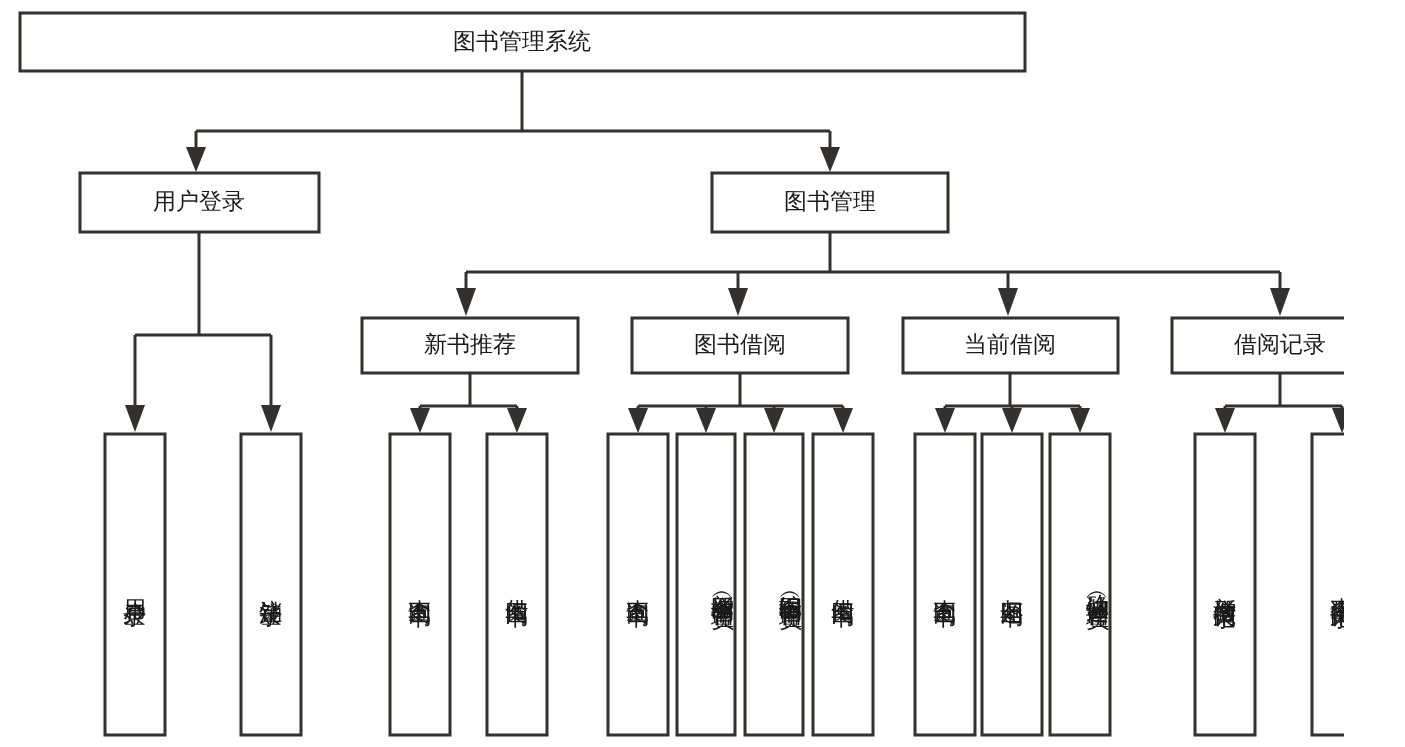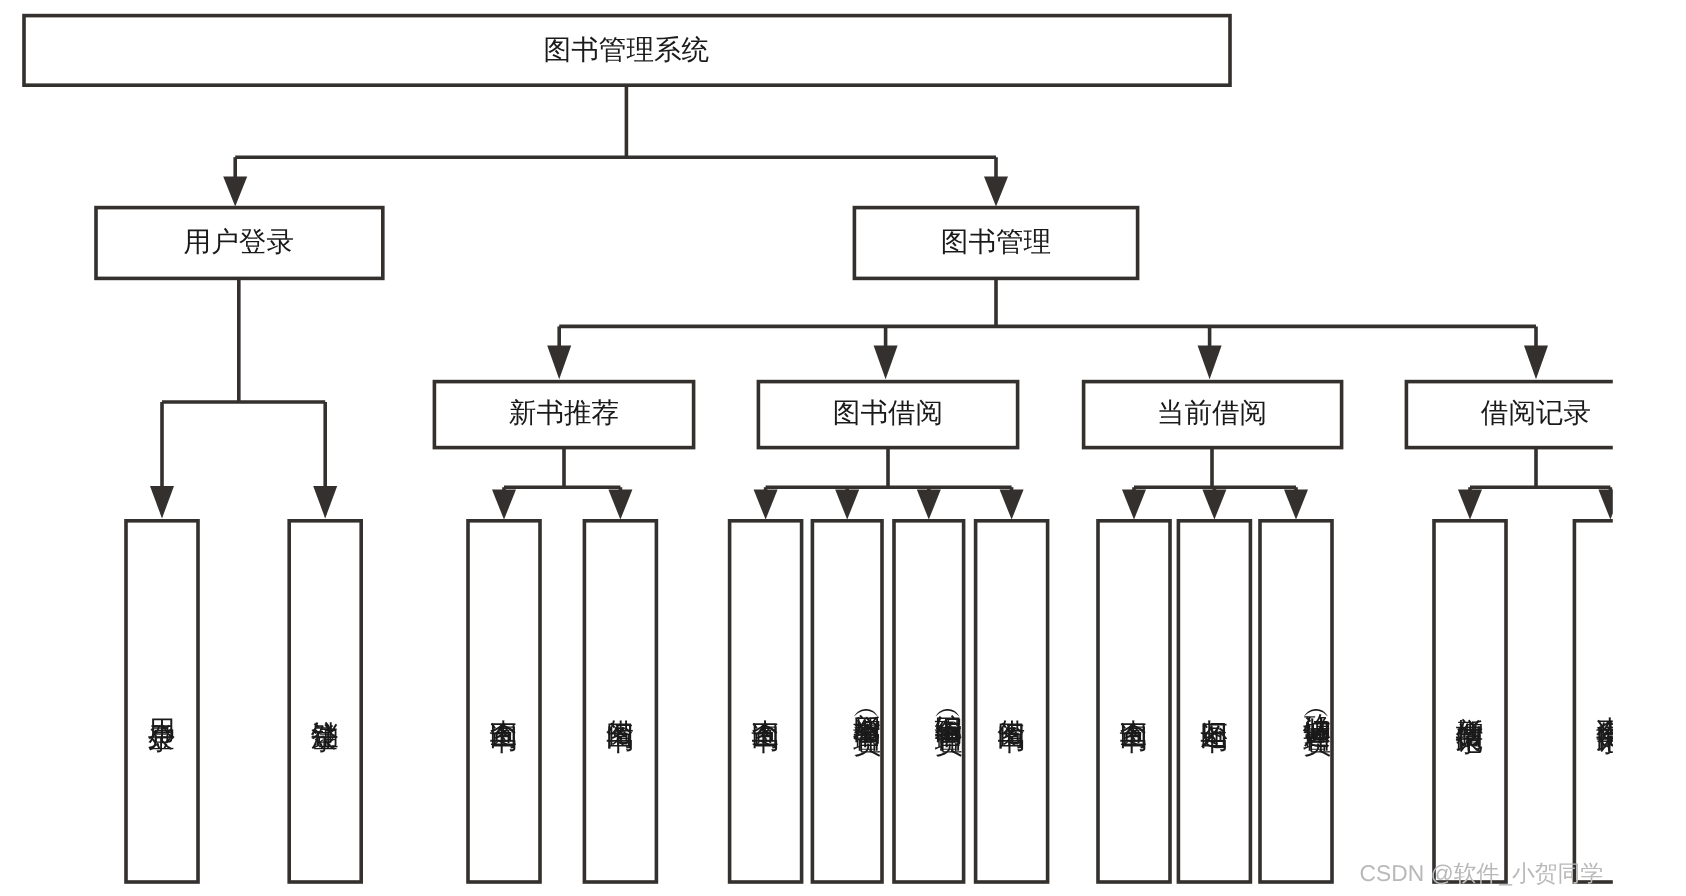--- a/index.html
+++ b/index.html
@@ -190,15 +190,14 @@
   <div class="node-label-v" style="left:745px; top:440px; width:58px; height:289px; align-items:flex-start;">编辑图书（管理员）</div>
   <div class="node-label-v" style="left:813px; top:434px; width:60px; height:301px;">借阅图书</div>
 
   <div class="node-label-v" style="left:915px; top:434px; width:60px; height:301px;">查询图书</div>
   <div class="node-label-v" style="left:982px; top:434px; width:60px; height:301px;">归还图书</div>
   <div class="node-label-v" style="left:1050px; top:440px; width:60px; height:289px; align-items:flex-start;">确认归还（管理员）</div>
 
   <div class="node-label-v" style="left:1195px; top:434px; width:60px; height:301px;">新增借阅记录</div>
   <div class="node-label-v" style="left:1312px; top:434px; width:60px; height:301px;">查询借阅记录</div>
 
-  <div class="watermark">CSDN @软件_小贺同学</div>
 
 </div>
 
 </body></html>

